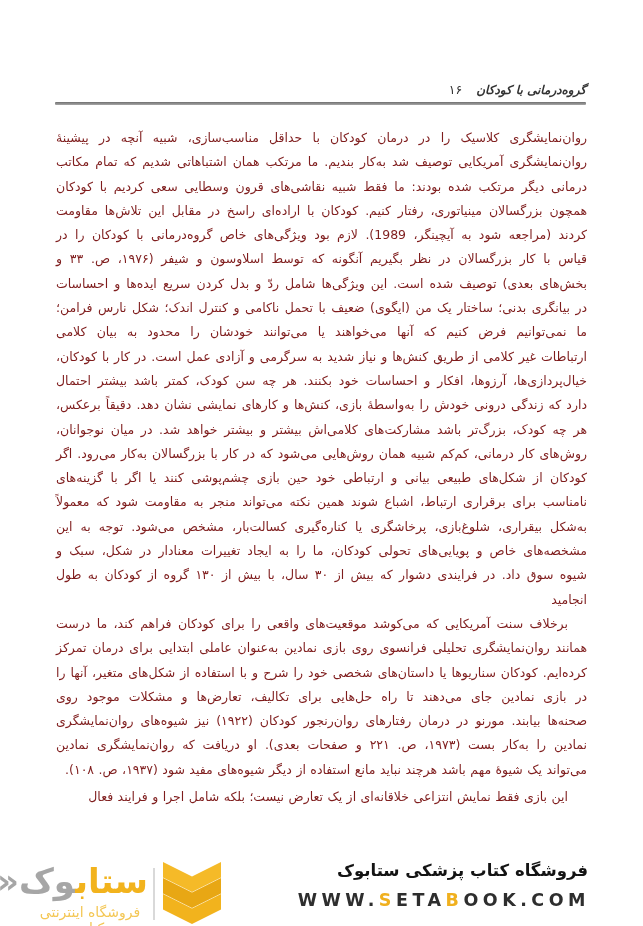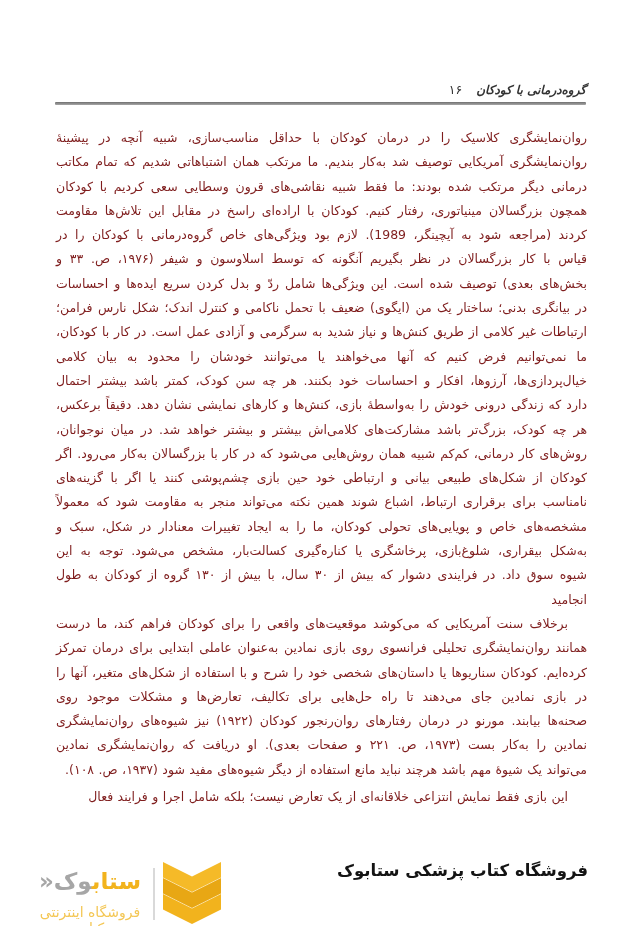--- a/index.html
+++ b/index.html
@@ -71,21 +71,21 @@
   .chev.c1 { background:#F5BA28; }
   .chev.c2 { background:#E8A714; }
   .chev.c3 { background:#F2B31D; }
   .logo-divider {
     position:absolute; top:8px; left:123px; width:2px; height:52px;
     background:#d9d9d9;
   }
   .logo-wordmark {
     position:absolute; top:2px; left:2px; width:116px;
     direction:rtl; text-align:center;
-    font-size:23px; font-weight:bold; line-height:38px;
+    font-size:34px; font-weight:bold; line-height:38px;
     white-space:nowrap;
   }
   .logo-wordmark .gold { color:#F2B31D; }
   .logo-wordmark .gray { color:#A6A6A6; }
   .logo-tagline {
     position:absolute; top:44px; left:2px; width:116px;
     direction:rtl; text-align:center;
     font-size:14px; color:#F4C755;
   }
 </style>
@@ -103,48 +103,49 @@
   <div class="body-text">
       <div class="para">
         <div class="line">روان‌نمایشگری کلاسیک را در درمان کودکان با حداقل مناسب‌سازی، شبیه آنچه در پیشینۀ</div>
         <div class="line">روان‌نمایشگری آمریکایی توصیف شد به‌کار بندیم. ما مرتکب همان اشتباهاتی شدیم که تمام مکاتب</div>
         <div class="line">درمانی دیگر مرتکب شده بودند: ما فقط شبیه نقاشی‌های قرون وسطایی سعی کردیم با کودکان</div>
         <div class="line">همچون بزرگسالان مینیاتوری، رفتار کنیم. کودکان با اراده‌ای راسخ در مقابل این تلاش‌ها مقاومت</div>
         <div class="line">کردند (مراجعه شود به آیچینگر، 1989). لازم بود ویژگی‌های خاص گروه‌درمانی با کودکان را در</div>
         <div class="line">قیاس با کار بزرگسالان در نظر بگیریم آنگونه که توسط اسلاوسون و شیفر (۱۹۷۶، ص. ۳۳ و</div>
         <div class="line">بخش‌های بعدی) توصیف شده است. این ویژگی‌ها شامل ردّ و بدل کردن سریع ایده‌ها و احساسات</div>
         <div class="line">در بیانگری بدنی؛ ساختار یک من (ایگوی) ضعیف با تحمل ناکامی و کنترل اندک؛ شکل نارس فرامن؛</div>
+        <div class="line">ما نمی‌توانیم فرض کنیم که آنها می‌خواهند یا می‌توانند خودشان را محدود به بیان کلامی</div>
         <div class="line">ارتباطات غیر کلامی از طریق کنش‌ها و نیاز شدید به سرگرمی و آزادی عمل است. در کار با کودکان،</div>
-        <div class="line">ما نمی‌توانیم فرض کنیم که آنها می‌خواهند یا می‌توانند خودشان را محدود به بیان کلامی</div>
         <div class="line">خیال‌پردازی‌ها، آرزوها، افکار و احساسات خود بکنند. هر چه سن کودک، کمتر باشد بیشتر احتمال</div>
         <div class="line">دارد که زندگی درونی خودش را به‌واسطۀ بازی، کنش‌ها و کارهای نمایشی نشان دهد. دقیقاً برعکس،</div>
         <div class="line">هر چه کودک، بزرگ‌تر باشد مشارکت‌های کلامی‌اش بیشتر و بیشتر خواهد شد. در میان نوجوانان،</div>
         <div class="line">روش‌های کار درمانی، کم‌کم شبیه همان روش‌هایی می‌شود که در کار با بزرگسالان به‌کار می‌رود. اگر</div>
         <div class="line">کودکان از شکل‌های طبیعی بیانی و ارتباطی خود حین بازی چشم‌پوشی کنند یا اگر با گزینه‌های</div>
         <div class="line">نامناسب برای برقراری ارتباط، اشباع شوند همین نکته می‌تواند منجر به مقاومت شود که معمولاً</div>
+        <div class="line">به‌شکل بیقراری، شلوغ‌بازی، پرخاشگری یا کناره‌گیری کسالت‌بار، مشخص می‌شود. توجه به این</div>
         <div class="line">مشخصه‌های خاص و پویایی‌های تحولی کودکان، ما را به ایجاد تغییرات معنادار در شکل، سبک و</div>
-        <div class="line">به‌شکل بیقراری، شلوغ‌بازی، پرخاشگری یا کناره‌گیری کسالت‌بار، مشخص می‌شود. توجه به این</div>
         <div class="line">شیوه سوق داد. در فرایندی دشوار که بیش از ۳۰ سال، با بیش از ۱۳۰ گروه از کودکان به طول انجامید</div>
       </div>
       <div class="para">
         <div class="line indent">برخلاف سنت آمریکایی که می‌کوشد موقعیت‌های واقعی را برای کودکان فراهم کند، ما درست</div>
         <div class="line">همانند روان‌نمایشگری تحلیلی فرانسوی روی بازی نمادین به‌عنوان عاملی ابتدایی برای درمان تمرکز</div>
         <div class="line">کرده‌ایم. کودکان سناریوها یا داستان‌های شخصی خود را شرح و با استفاده از شکل‌های متغیر، آنها را</div>
         <div class="line">در بازی نمادین جای می‌دهند تا راه حل‌هایی برای تکالیف، تعارض‌ها و مشکلات موجود روی</div>
         <div class="line">صحنه‌ها بیابند. مورنو در درمان رفتارهای روان‌رنجور کودکان (۱۹۲۲) نیز شیوه‌های روان‌نمایشگری</div>
         <div class="line">نمادین را به‌کار بست (۱۹۷۳، ص. ۲۲۱ و صفحات بعدی). او دریافت که روان‌نمایشگری نمادین</div>
         <div class="line last">می‌تواند یک شیوۀ مهم باشد هرچند نباید مانع استفاده از دیگر شیوه‌های مفید شود (۱۹۳۷، ص. ۱۰۸).</div>
       </div>
       <div class="para space-before">
         <div class="line last indent">این بازی فقط نمایش انتزاعی خلاقانه‌ای از یک تعارض نیست؛ بلکه شامل اجرا و فرایند فعال</div>
       </div>
     </div>
 
   <div class="store-title">فروشگاه کتاب پزشکی ستابوک</div>
 
+  <div class="website"><span>WWW.</span><span class="accent">S</span><span>ETA</span><span class="accent">B</span><span>OOK</span><span>.COM</span></div>
 
   <div class="logo">
     <div class="logo-emblem">
       <div class="chev c1"></div>
       <div class="chev c2"></div>
       <div class="chev c3"></div>
     </div>
     <div class="logo-divider"></div>
     <div class="logo-wordmark"><span class="gold">ستاب</span><span class="gray">وک</span><span class="gray">«</span></div>
     <div class="logo-tagline">فروشگاه اینترنتی کتاب</div>

